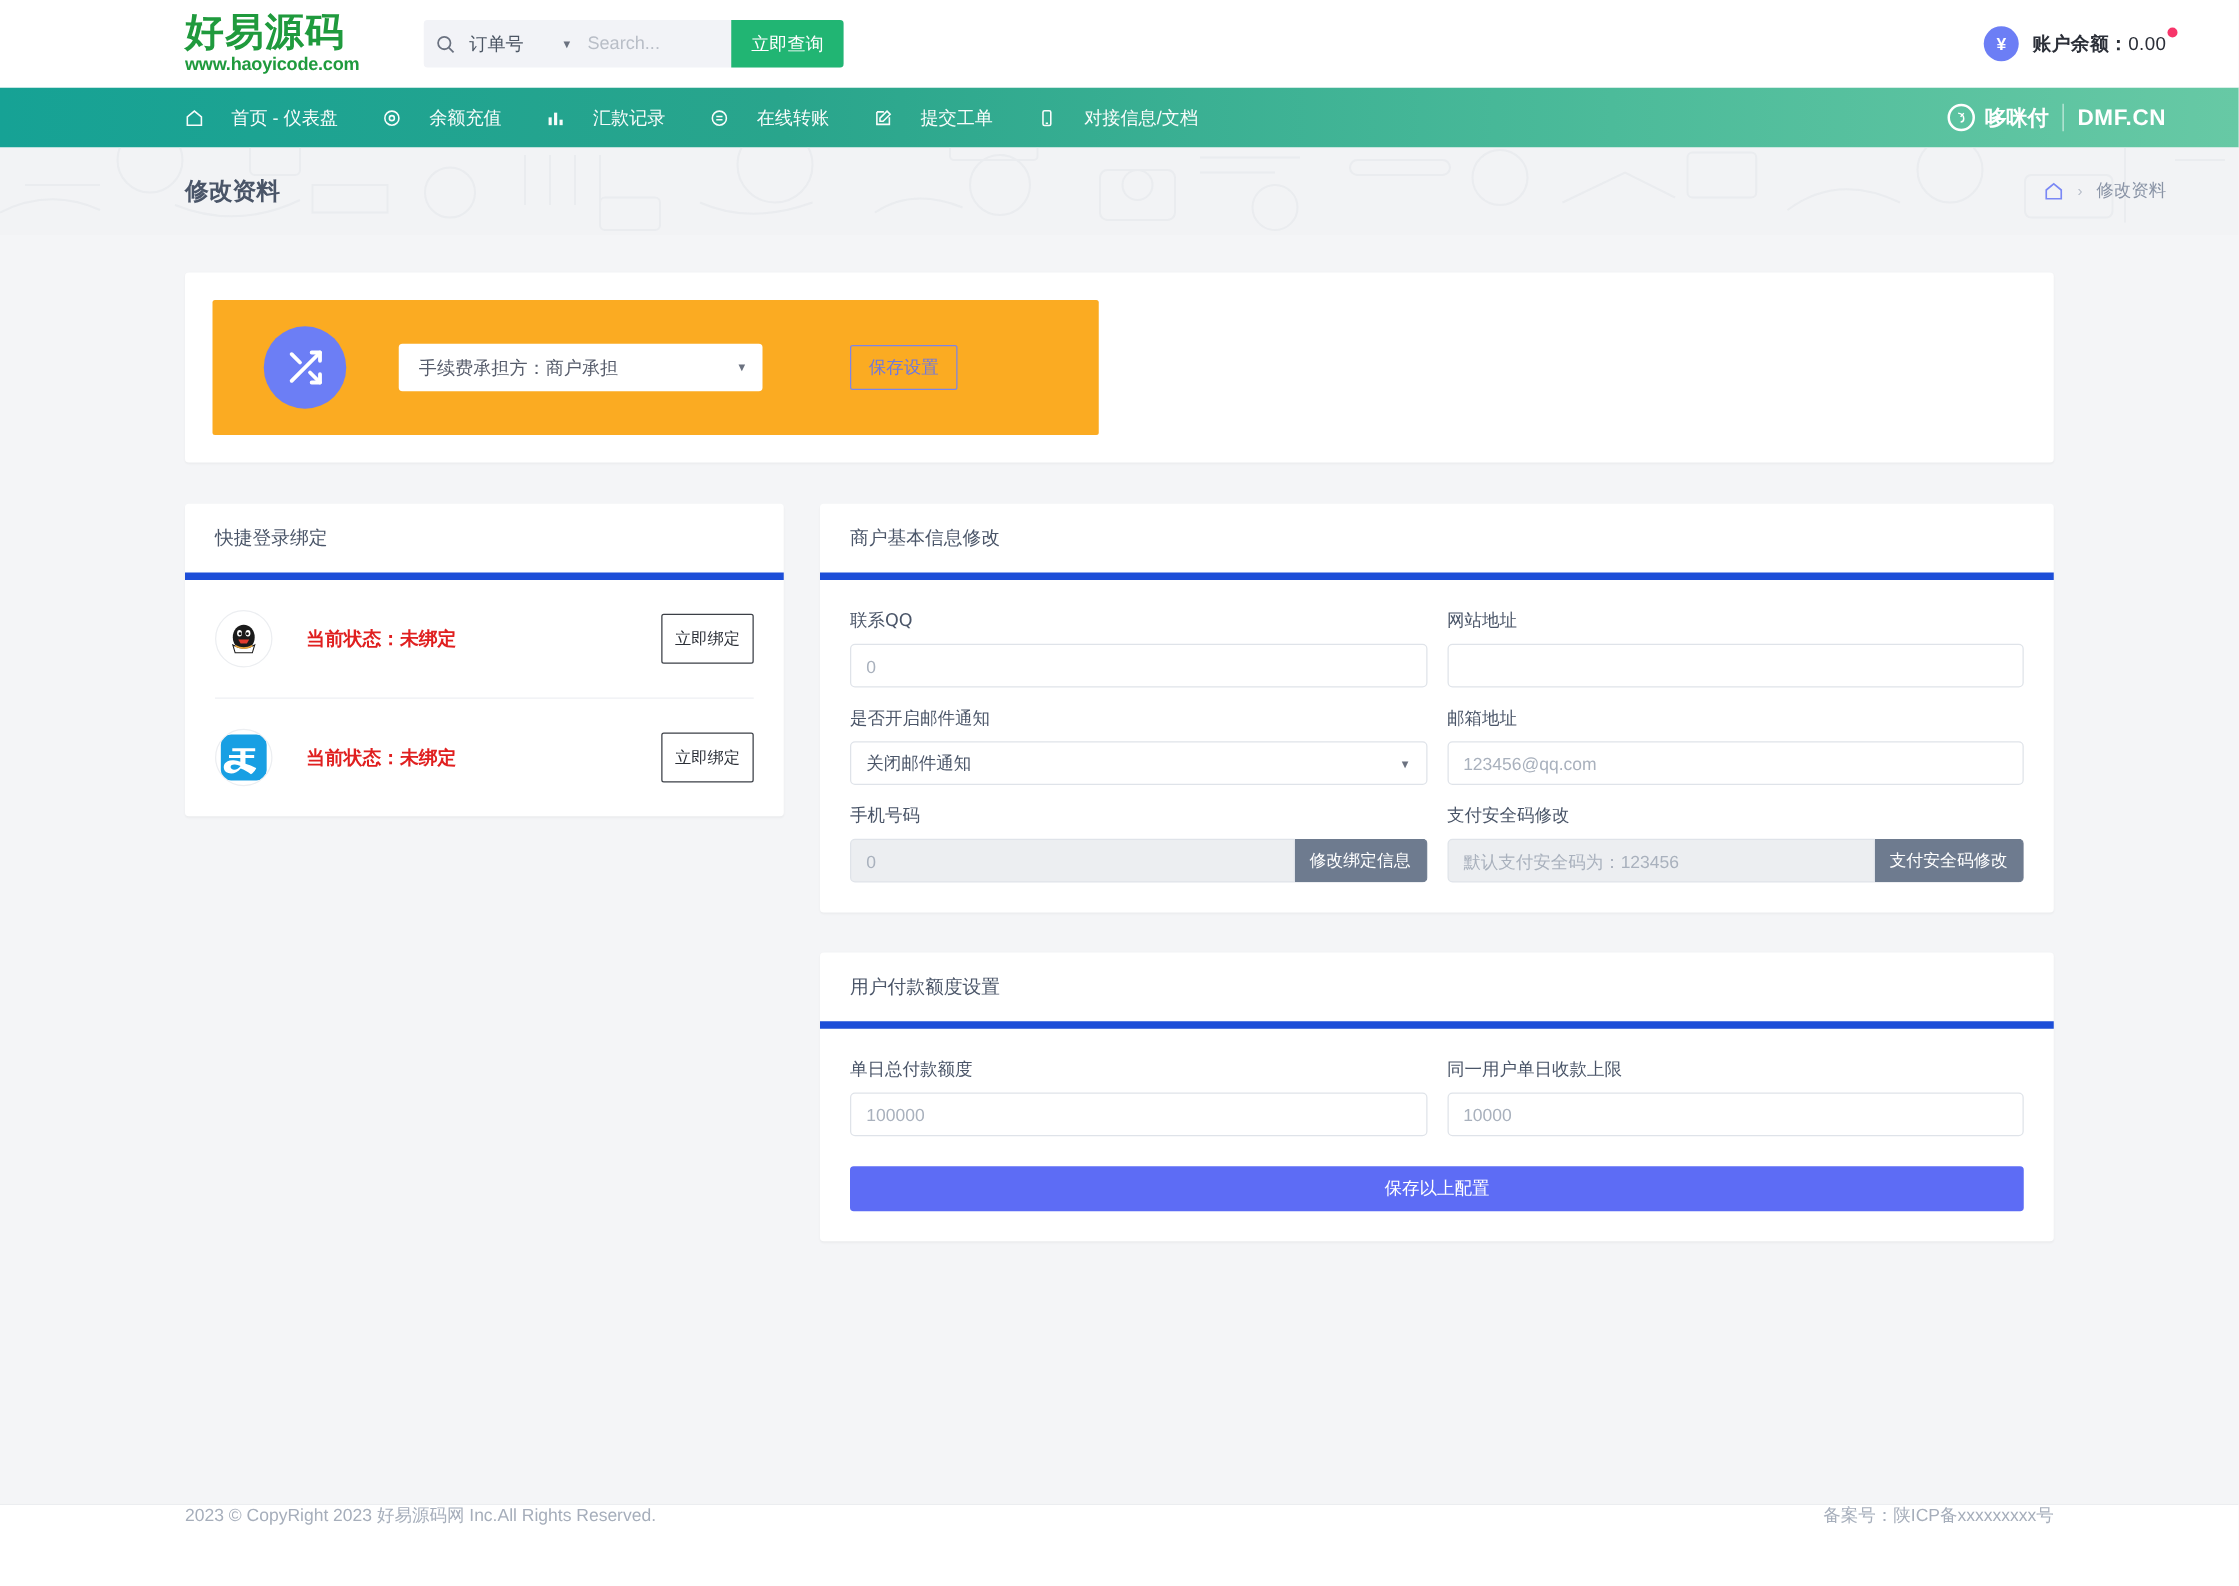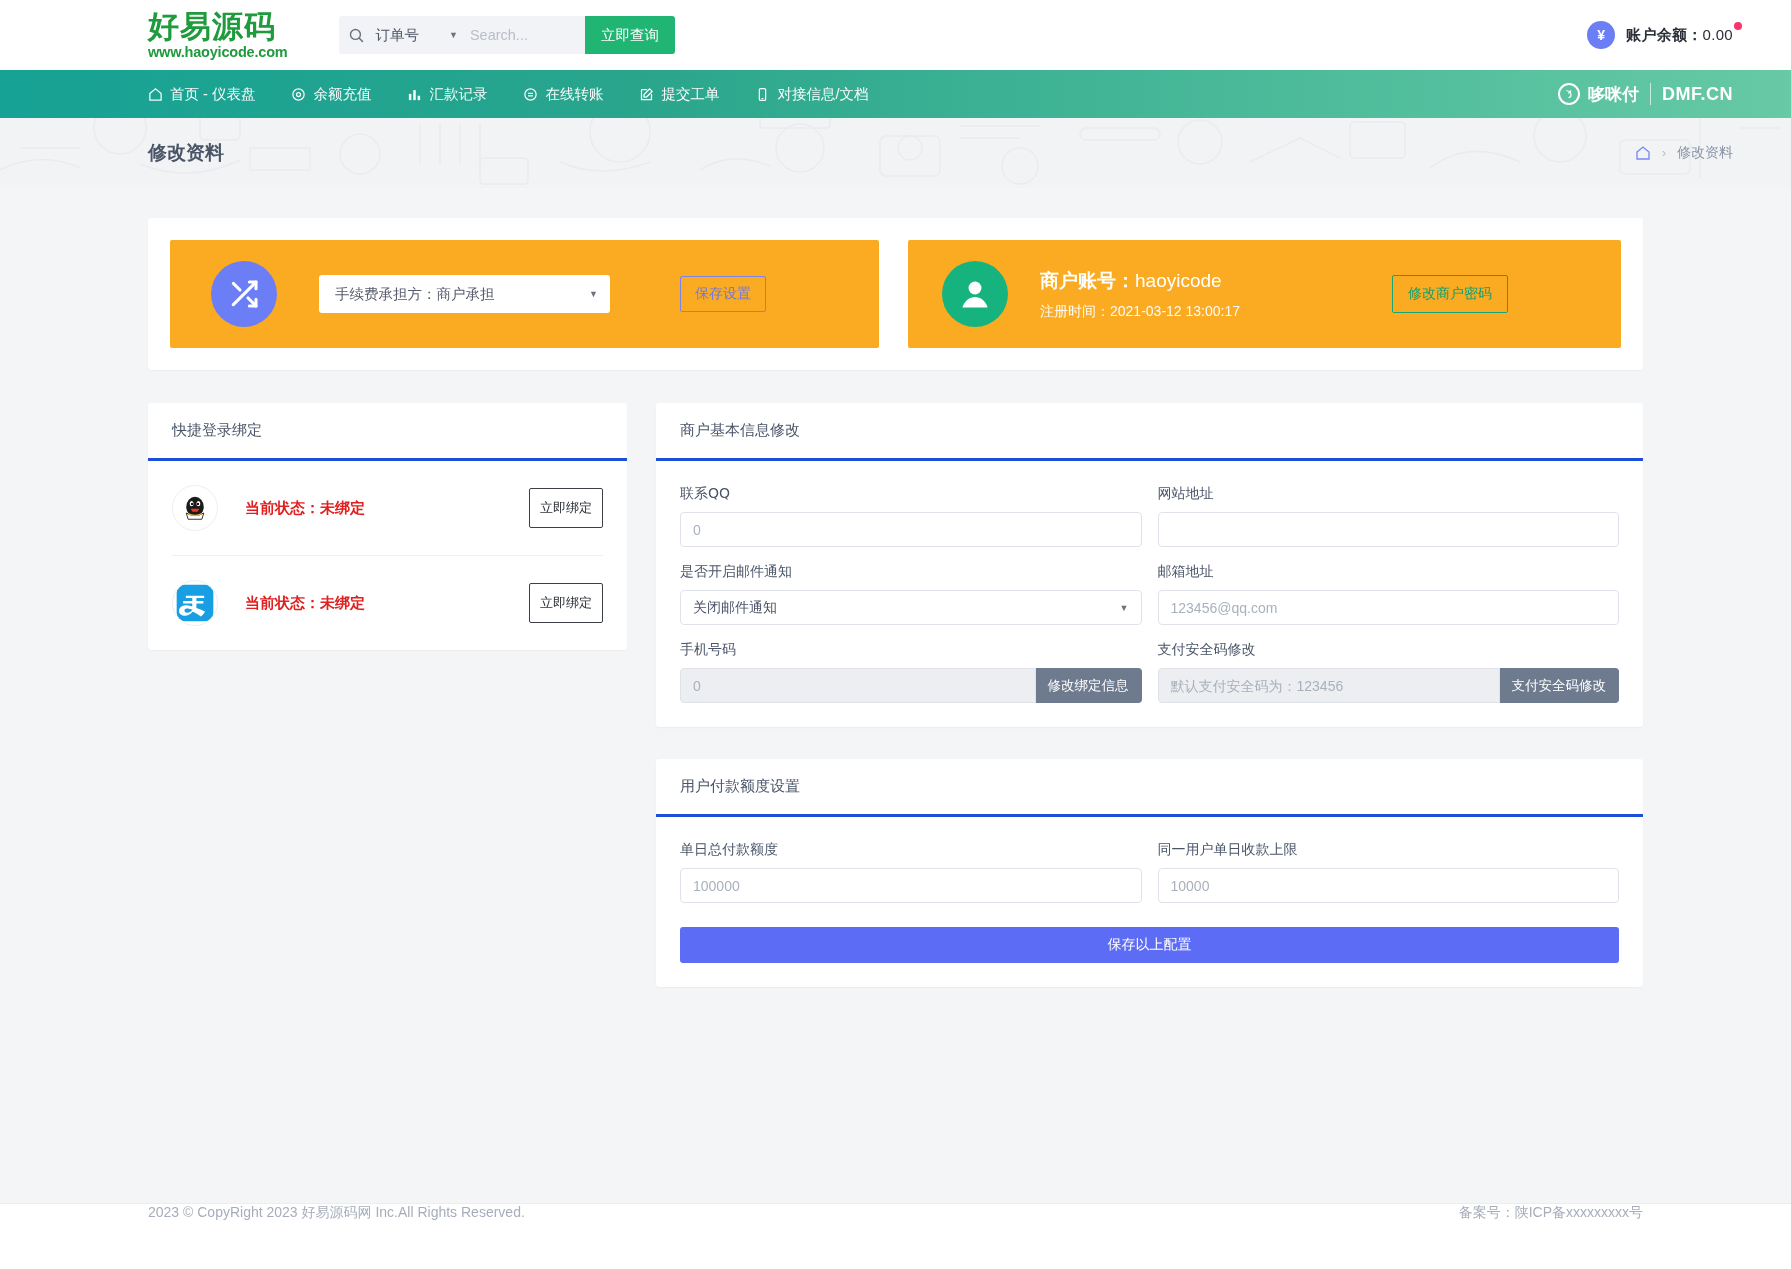--- a/index.html
+++ b/index.html
@@ -57,21 +57,21 @@
   }
 
   
   .nav {
     height: 48px; flex: 0 0 48px;
     background: linear-gradient(to right, #16a295 0%, #29a58c 35%, #4cbb9a 72%, #67c9a5 100%);
     display: flex; align-items: center;
   }
   .nav-items { display: flex; align-items: center; margin-left: 148px; gap: 36px; }
   .nav-item {
-    display: flex; align-items: center; gap: 7px; color: #ffffff; font-size: 14.5px;
+    display: flex; align-items: center; gap: 22px; color: #ffffff; font-size: 14.5px;
     cursor: pointer; text-decoration: none; opacity: .97;
   }
   .nav-item .nic { display: flex; align-items: center; }
   .nav-logo { margin-left: auto; margin-right: 58px; display: flex; align-items: center; gap: 8px; }
   .nav-logo .lg-circ {
     width: 22px; height: 22px; border-radius: 50%; border: 2px solid #fff;
     display: flex; align-items: center; justify-content: center; color: #fff; font-size: 12px;
   }
   .nav-logo .lg-cn {
     font-family: "DejaVu Sans", sans-serif; color: #fff; font-size: 17px; font-weight: bold; letter-spacing: 0;
@@ -94,21 +94,21 @@
     position: relative; z-index: 2; font-size: 14px; color: #8a94a6;
   }
   .crumbs .home-ic { color: #7a88f5; display: flex; }
   .crumbs .sep { color: #b6bdc9; font-size: 12px; }
 
   
   .content { flex: 1 1 auto; padding: 0 148px 0 148px; background: #f4f5f7; }
 
   .card { background: #fff; border-radius: 3px; box-shadow: 0 1px 2px rgba(0,0,0,.045); }
   .card-head {
-    padding: 18px 24px; border-bottom: 3px solid #1d4ed8; font-size: 15px; color: #4a5568;
+    padding: 18px 24px; border-bottom: 6px solid #1d4ed8; font-size: 15px; color: #4a5568;
     font-family: Liberation Mono, monospace;
   }
   .card-body { padding: 24px; }
 
   
   .panels-card { margin-top: 30px; padding: 22px; display: flex; gap: 29px; }
   .opanel { background: #fbab22; border-radius: 2px; height: 108px; display: flex; align-items: center; }
   .opanel.left { width: 709px; padding-left: 41px; }
   .opanel.right { flex: 1; padding-left: 34px; }
   .circ-icon {
@@ -349,37 +349,20 @@
               <path d="M4 4l5 5"></path>
           </svg>
         </div>
         <div class="fee-select">
           <span>手续费承担方：商户承担</span>
           <span class="caret">▼</span>
         </div>
         <button class="btn-outline-purple">保存设置</button>
       </div>
 
-      <div class="opanel right">
-        <div class="circ-icon green">
-          <svg width="36" height="36" viewBox="0 0 24 24" fill="#fff">
-              <circle cx="12" cy="8" r="4.3"></circle>
-              <path d="M3.6 21c1.4-4.6 4.7-7 8.4-7s7 2.4 8.4 7z"></path>
-            </svg>
-        </div>
-        <div class="acct-info">
-          <div class="acct-line1">
-            <b>商户账号：</b><span class="val">haoyicode</span>
-          </div>
-          <div class="acct-line2">
-            <span>注册时间：</span><span>2021-03-12 13:00:17</span>
-          </div>
-        </div>
-        <button class="btn-outline-green">修改商户密码</button>
-      </div>
     </div>
 
     <div class="cols">
 
       <div class="col-left">
         <div class="card">
           <div class="card-head">快捷登录绑定</div>
           <div class="card-body" style="padding:0 24px;">
 
             <div class="bind-row">

